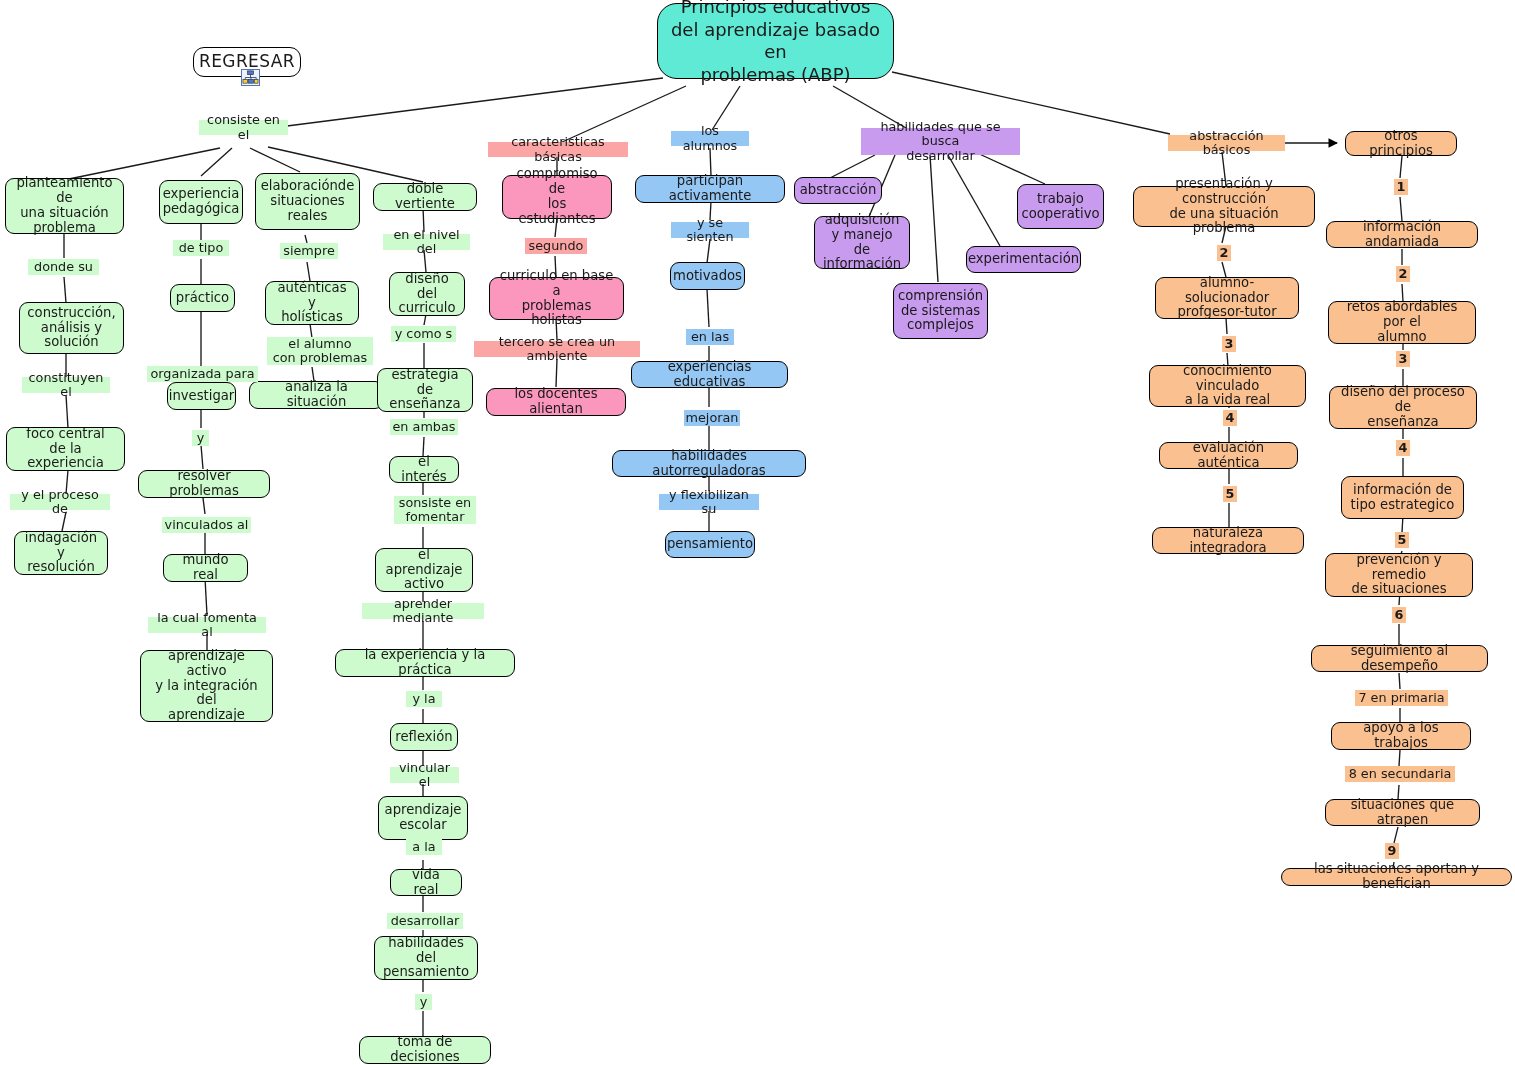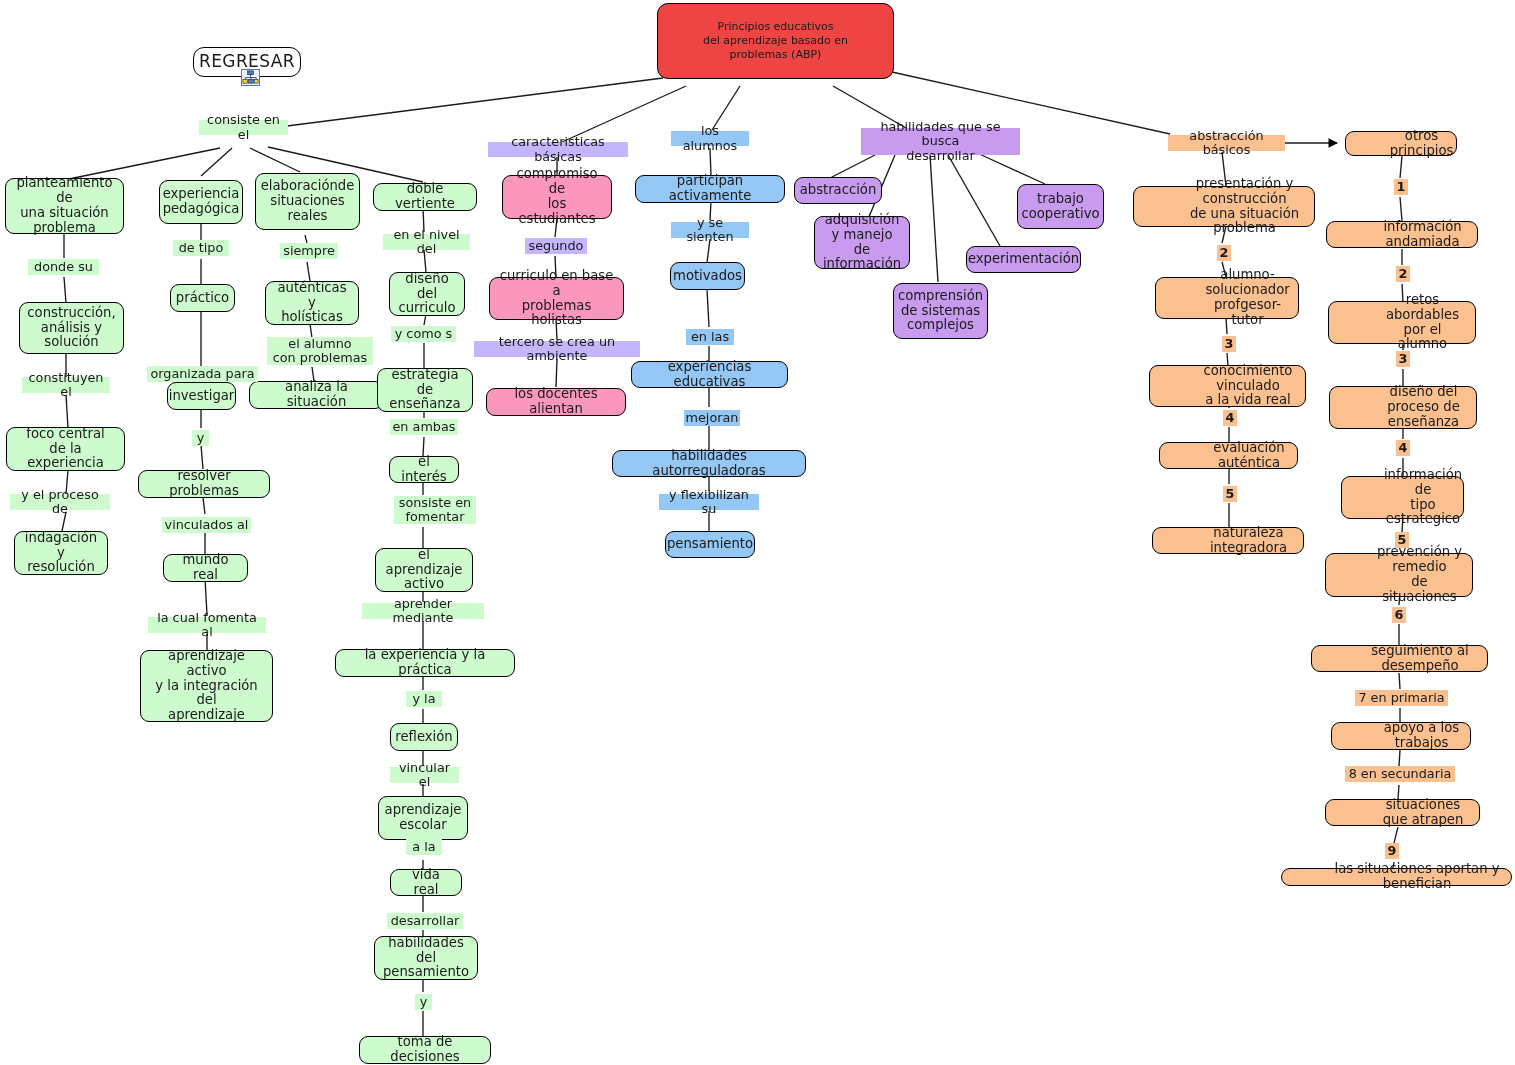--- a/index.html
+++ b/index.html
@@ -35,26 +35,26 @@
     line-height:1.12;
     font-size:13.2px;
     padding:3px 7px;
     white-space:pre-line;
     z-index:3;
   }
   .n-green {background:#cdfbcd;}
   .n-pink  {background:#fb97bd;}
   .n-blue  {background:#95c7f4;}
   .n-purple{background:#c89bee;}
-  .n-orange{background:#fac090;padding-left:48px;}
+  .n-orange{background:#fac090;}
   .n-root{
-    background:#ef4444;
+    background:#5eead4;
     border:1.5px solid #000;
-    border-radius:11px;
-    font-size:11px;
+    border-radius:20px;
+    font-size:18px;
     line-height:1.25;
   }
   .n-white{
     background:#ffffff;
     border:1.3px solid #000;
     border-radius:11px;
     font-size:17px;
     letter-spacing:.4px;
   }
   
@@ -65,21 +65,21 @@
     align-items:center;
     justify-content:center;
     text-align:center;
     line-height:1.12;
     font-size:12.8px;
     white-space:pre-line;
     padding:0 2px;
     z-index:4;
   }
   .l-green {background:#cdfbcd;}
-  .l-pink  {background:#c4b5fd;}
+  .l-pink  {background:#fca5a5;}
   .l-blue  {background:#95c7f4;}
   .l-purple{background:#c89bee;}
   .l-orange{background:#fac090;}
   .l-num{font-weight:bold;}
   
   .map-icon{
     position:absolute;
     z-index:6;
     width:19px;height:17px;
   }

